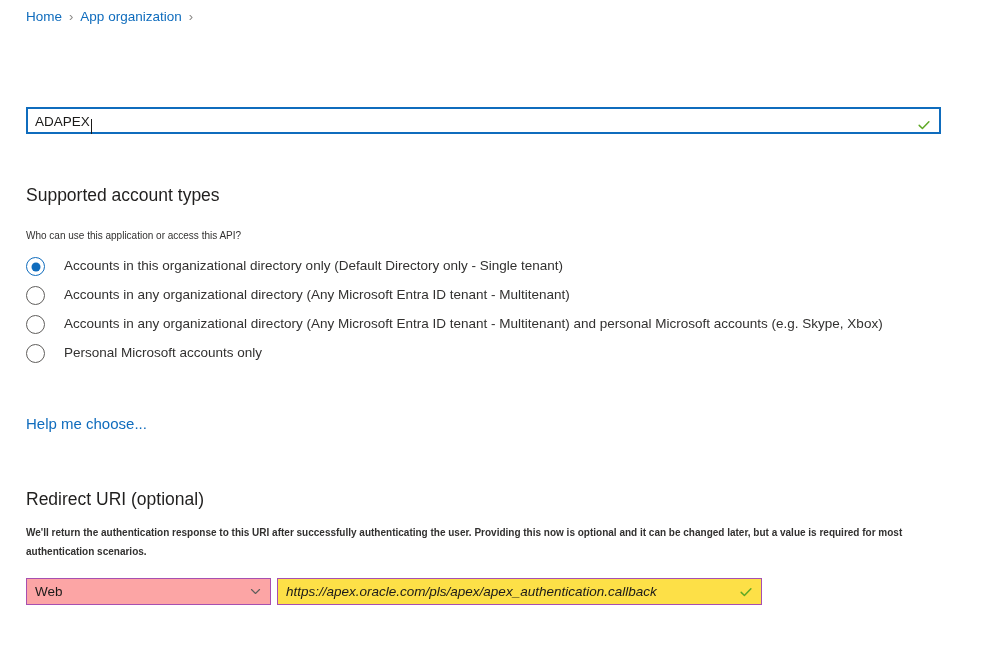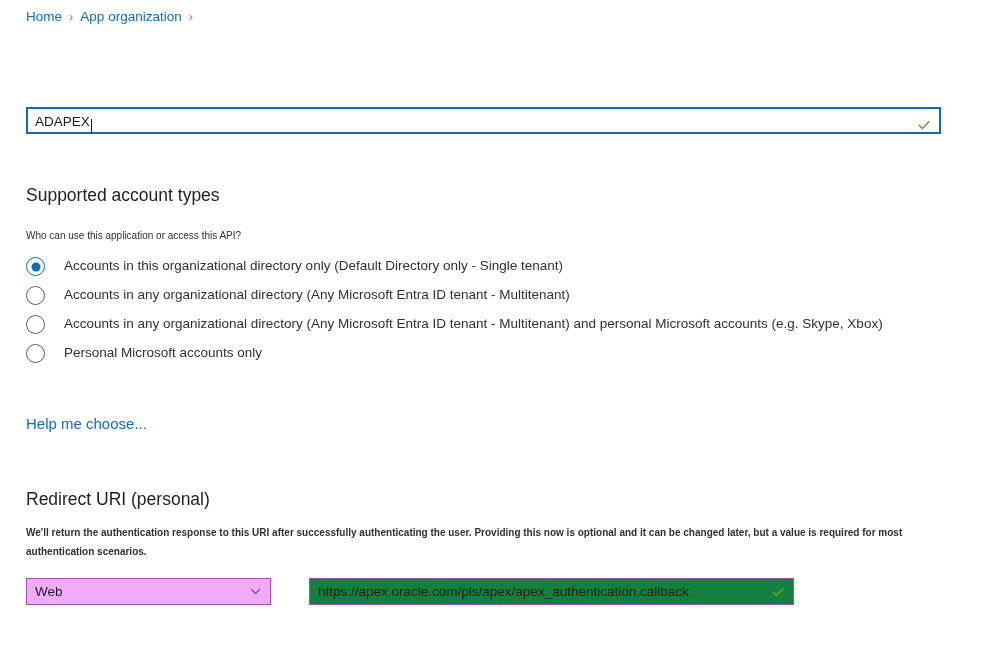--- a/index.html
+++ b/index.html
@@ -199,46 +199,47 @@
     display: flex;
     align-items: center;
   }
   .select-box {
     width: 245px;
     height: 27px;
     border: 1.6px solid #a martial;
     box-sizing: border-box;
     display: flex;
     align-items: center;
-    background: #f0abfc;
+    background: #fca5a5;
     cursor: pointer;
   }
   .purple-border {
     border: 1.6px solid #a74fb0;
   }
   .select-value {
     font-size: 13.5px;
     color: #1b1a19;
     padding-left: 8px;
     line-height: 20px;
   }
   .chevron {
     margin-left: auto;
     margin-right: 9px;
     width: 11px;
     height: 11px;
   }
   .uri-box {
-    margin-left: 38px;
+    margin-left: 6px;
     width: 485px;
     height: 27px;
     box-sizing: border-box;
     display: flex;
     align-items: center;
-    background: #15803d;
+    background: #fde047;
+    font-style: italic;
   }
   .uri-value {
     font-size: 13.5px;
     color: #1b1a19;
     padding-left: 8px;
     line-height: 20px;
     white-space: nowrap;
   }
 
   
@@ -294,21 +295,21 @@
       <span class="radio-label">Accounts in any organizational directory (Any Microsoft Entra ID tenant - Multitenant) and personal Microsoft accounts (e.g. Skype, Xbox)</span>
     </div>
     <div class="radio-row">
       <span class="radio-mark"></span>
       <span class="radio-label">Personal Microsoft accounts only</span>
     </div>
   </div>
 
   <div class="help-link">Help me choose...</div>
 
-  <div class="section-head" id="redirect-head">Redirect URI (personal)</div>
+  <div class="section-head" id="redirect-head">Redirect URI (optional)</div>
   <div class="body-text" id="redirect-desc">We'll return the authentication response to this URI after successfully authenticating the user. Providing this now is optional and it can be changed later, but a value is required for most authentication scenarios.</div>
 
   <div class="redirect-row">
     <div class="select-box purple-border">
       <span class="select-value">Web</span>
       <svg class="chevron" viewBox="0 0 12 12">
         <path d="M1.6 3.8 L6 8.2 L10.4 3.8" fill="none" stroke="#605e5c" stroke-width="1.25" stroke-linecap="round" stroke-linejoin="round"></path>
       </svg>
     </div>
     <div class="uri-box purple-border">

